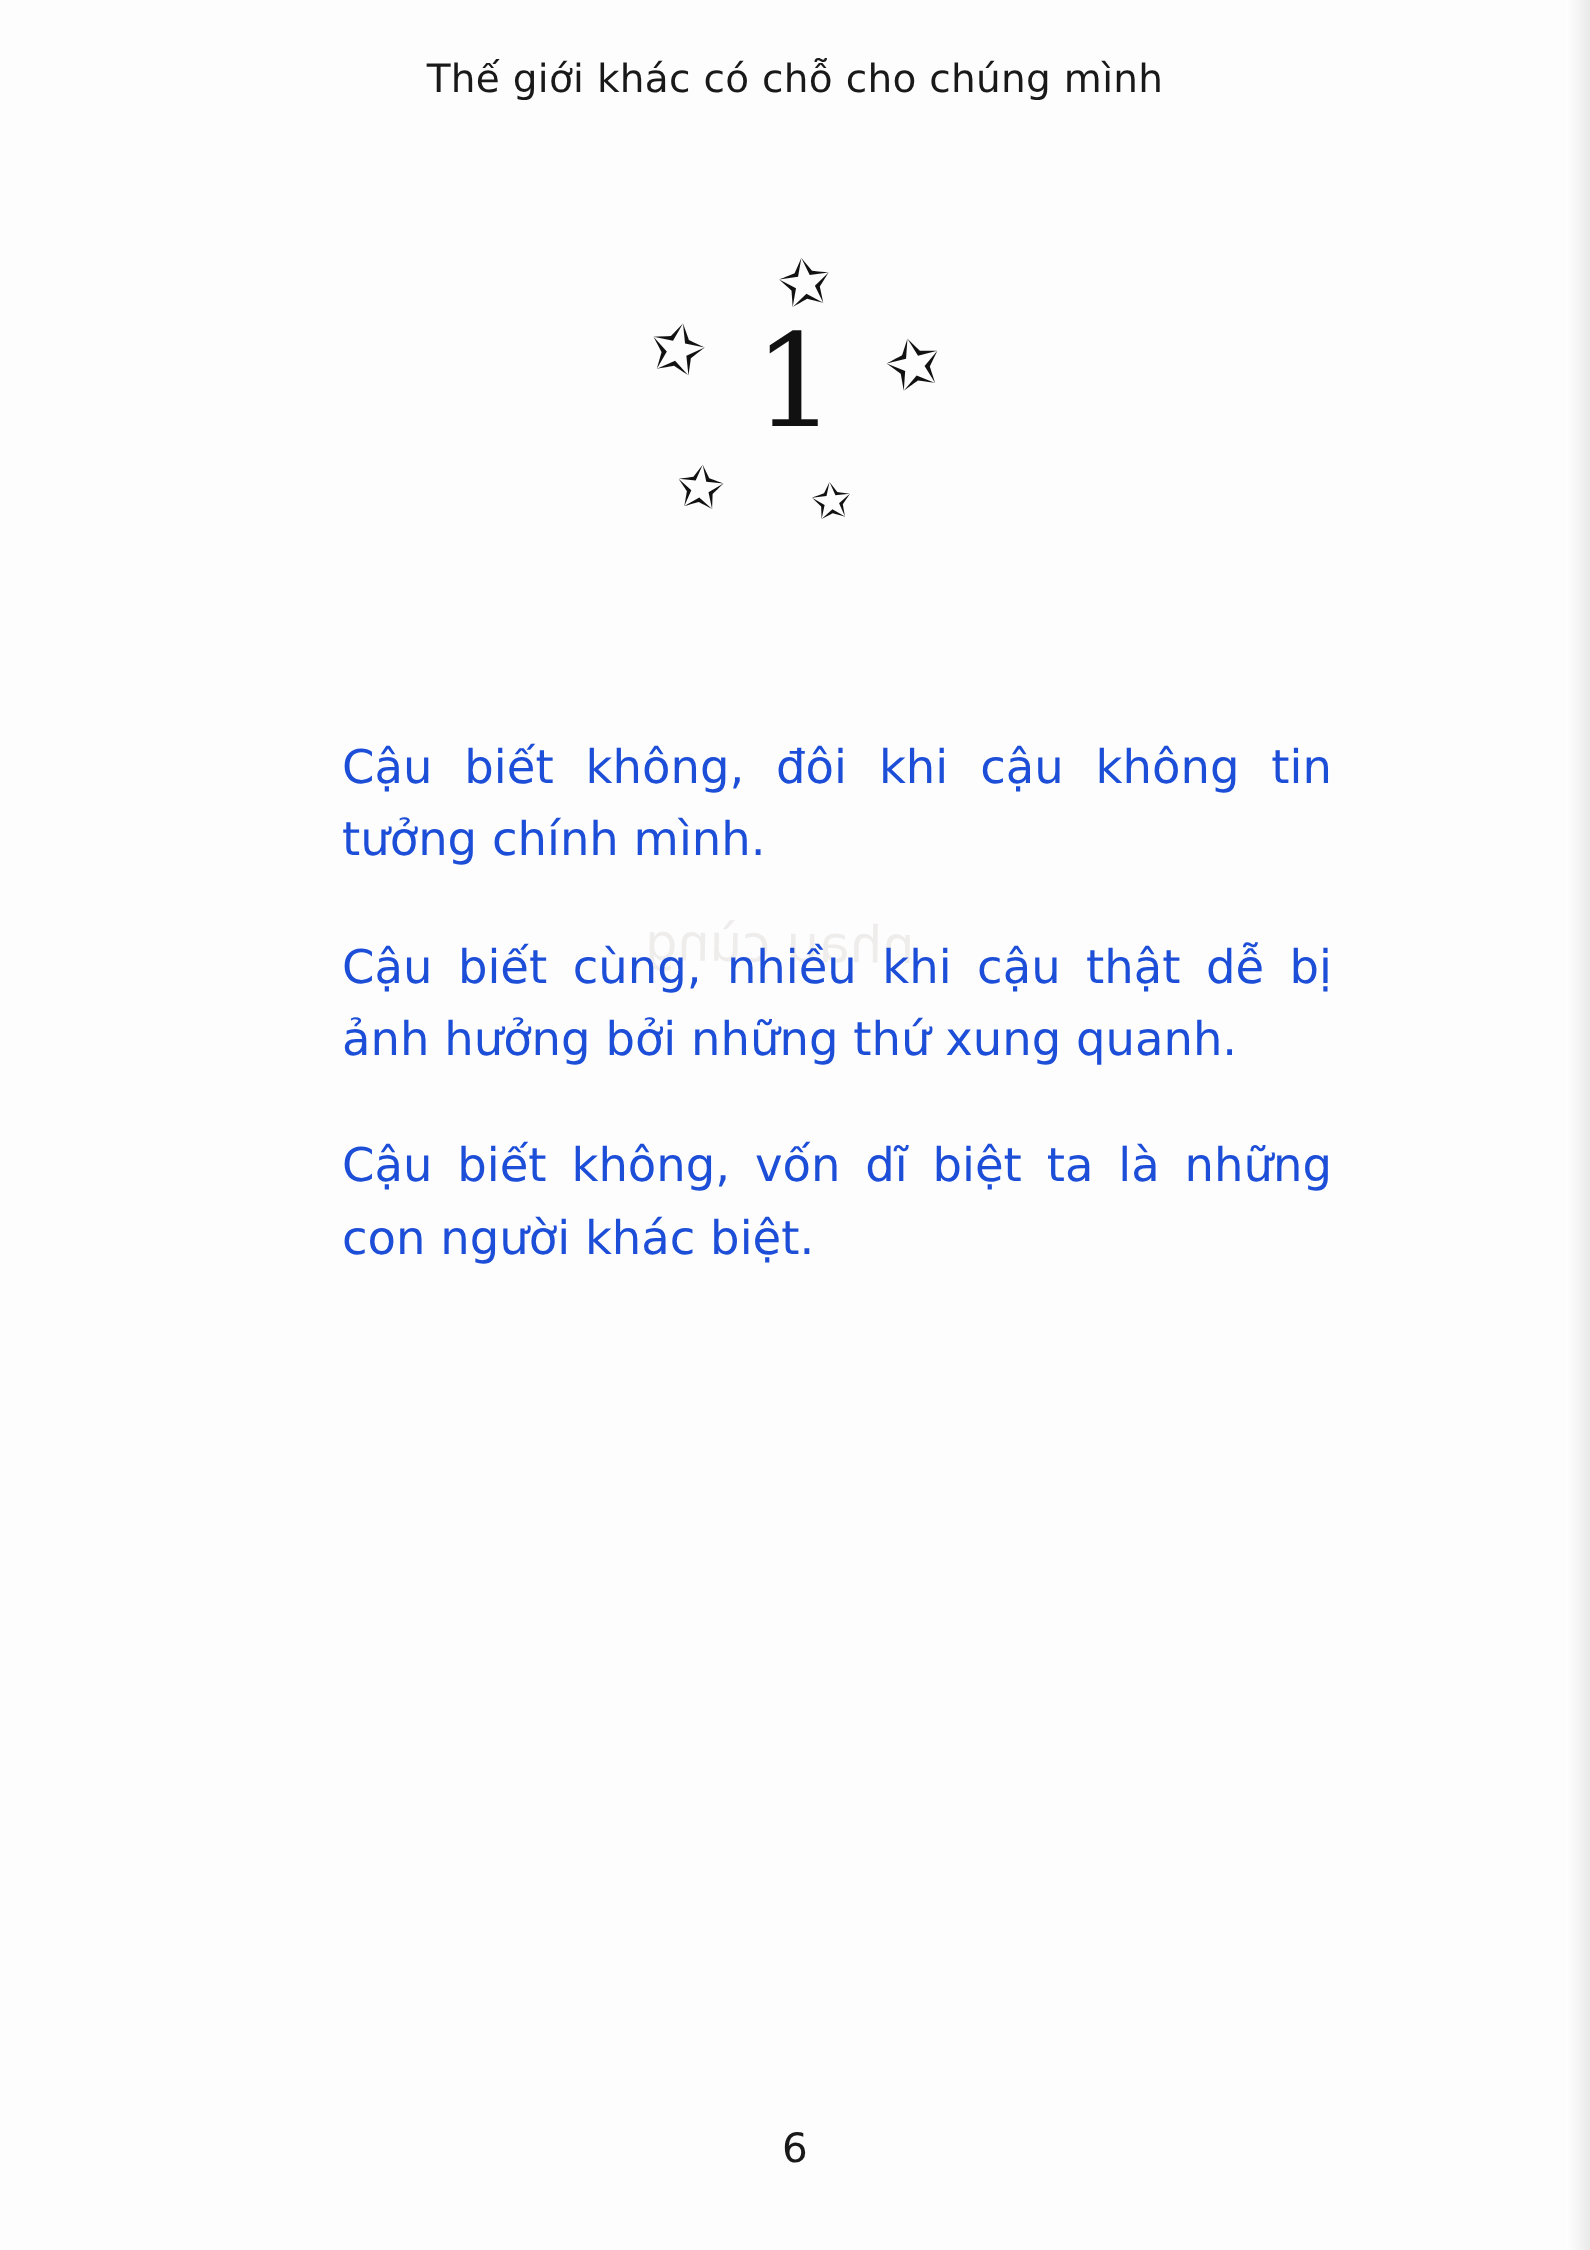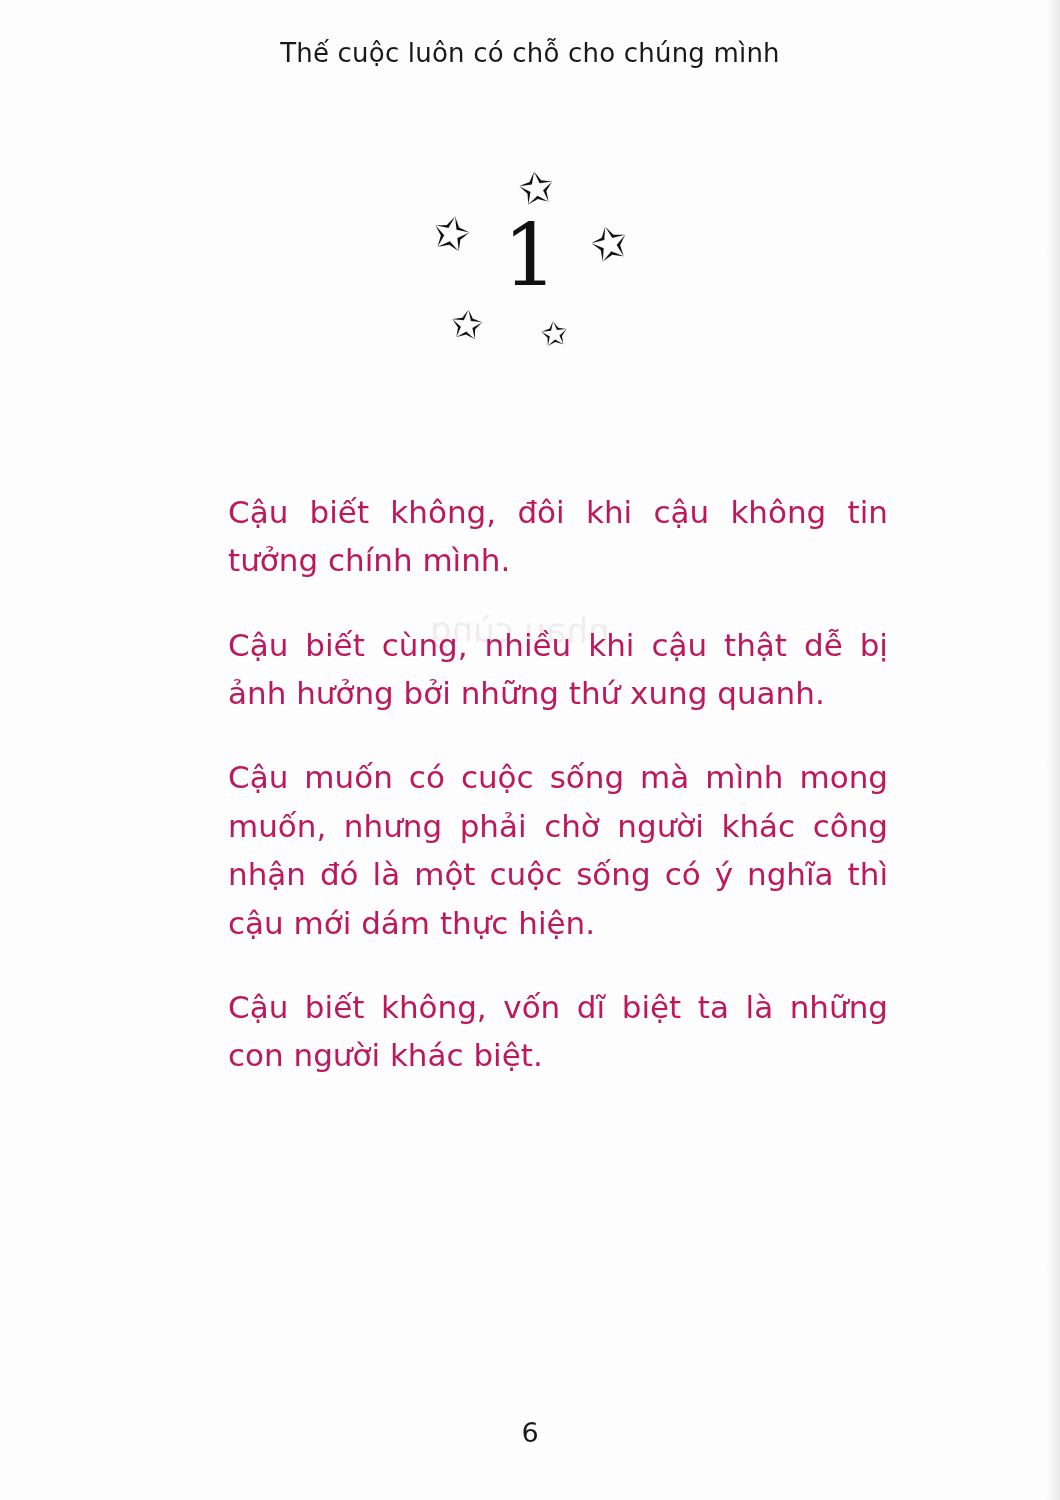--- a/index.html
+++ b/index.html
@@ -91,21 +91,21 @@
     left: 228px;
     right: 172px;
     top: 488px;
   }
   .para {
     font-size: 31px;
     line-height: 1.56;
     margin: 0 0 36px 0;
     text-align: justify;
     text-justify: inter-word;
-    color: #be185d;
+    color: #1d4ed8;
     font-family: "DejaVu Sans", sans-serif;
     font-weight: 400;
   }
   .para:last-child { margin-bottom: 0; }
 
   
   .ghost {
     position: absolute;
     top: 610px;
     left: 430px;
@@ -129,37 +129,36 @@
     font-family: "DejaVu Sans", sans-serif;
   }
 </style>
 </head>
 <body>
 
 <div class="page">
 
   <div class="page-edge"></div>
 
-  <div class="running-head">Thế cuộc luôn có chỗ cho chúng mình</div>
+  <div class="running-head">Thế giới khác có chỗ cho chúng mình</div>
 
   <div class="ornament">
     <div class="ornament-inner">
       <span class="star s1">✩</span>
       <span class="star s2">✩</span>
       <span class="star s3">✩</span>
       <span class="star s4">✩</span>
       <span class="star s5">✩</span>
       <div class="chapter-number">1</div>
     </div>
   </div>
 
   <div class="ghost">nhau cùng</div>
 
   <div class="body-text">
     <p class="para">Cậu biết không, đôi khi cậu không tin tưởng chính mình.</p>
     <p class="para">Cậu biết cùng, nhiều khi cậu thật dễ bị ảnh hưởng bởi những thứ xung quanh.</p>
-    <p class="para">Cậu muốn có cuộc sống mà mình mong muốn, nhưng phải chờ người khác công nhận đó là một cuộc sống có ý nghĩa thì cậu mới dám thực hiện.</p>
     <p class="para">Cậu biết không, vốn dĩ biệt ta là những con người khác biệt.</p>
   </div>
 
   <div class="folio">6</div>
 
 </div>
 
 </body></html>

